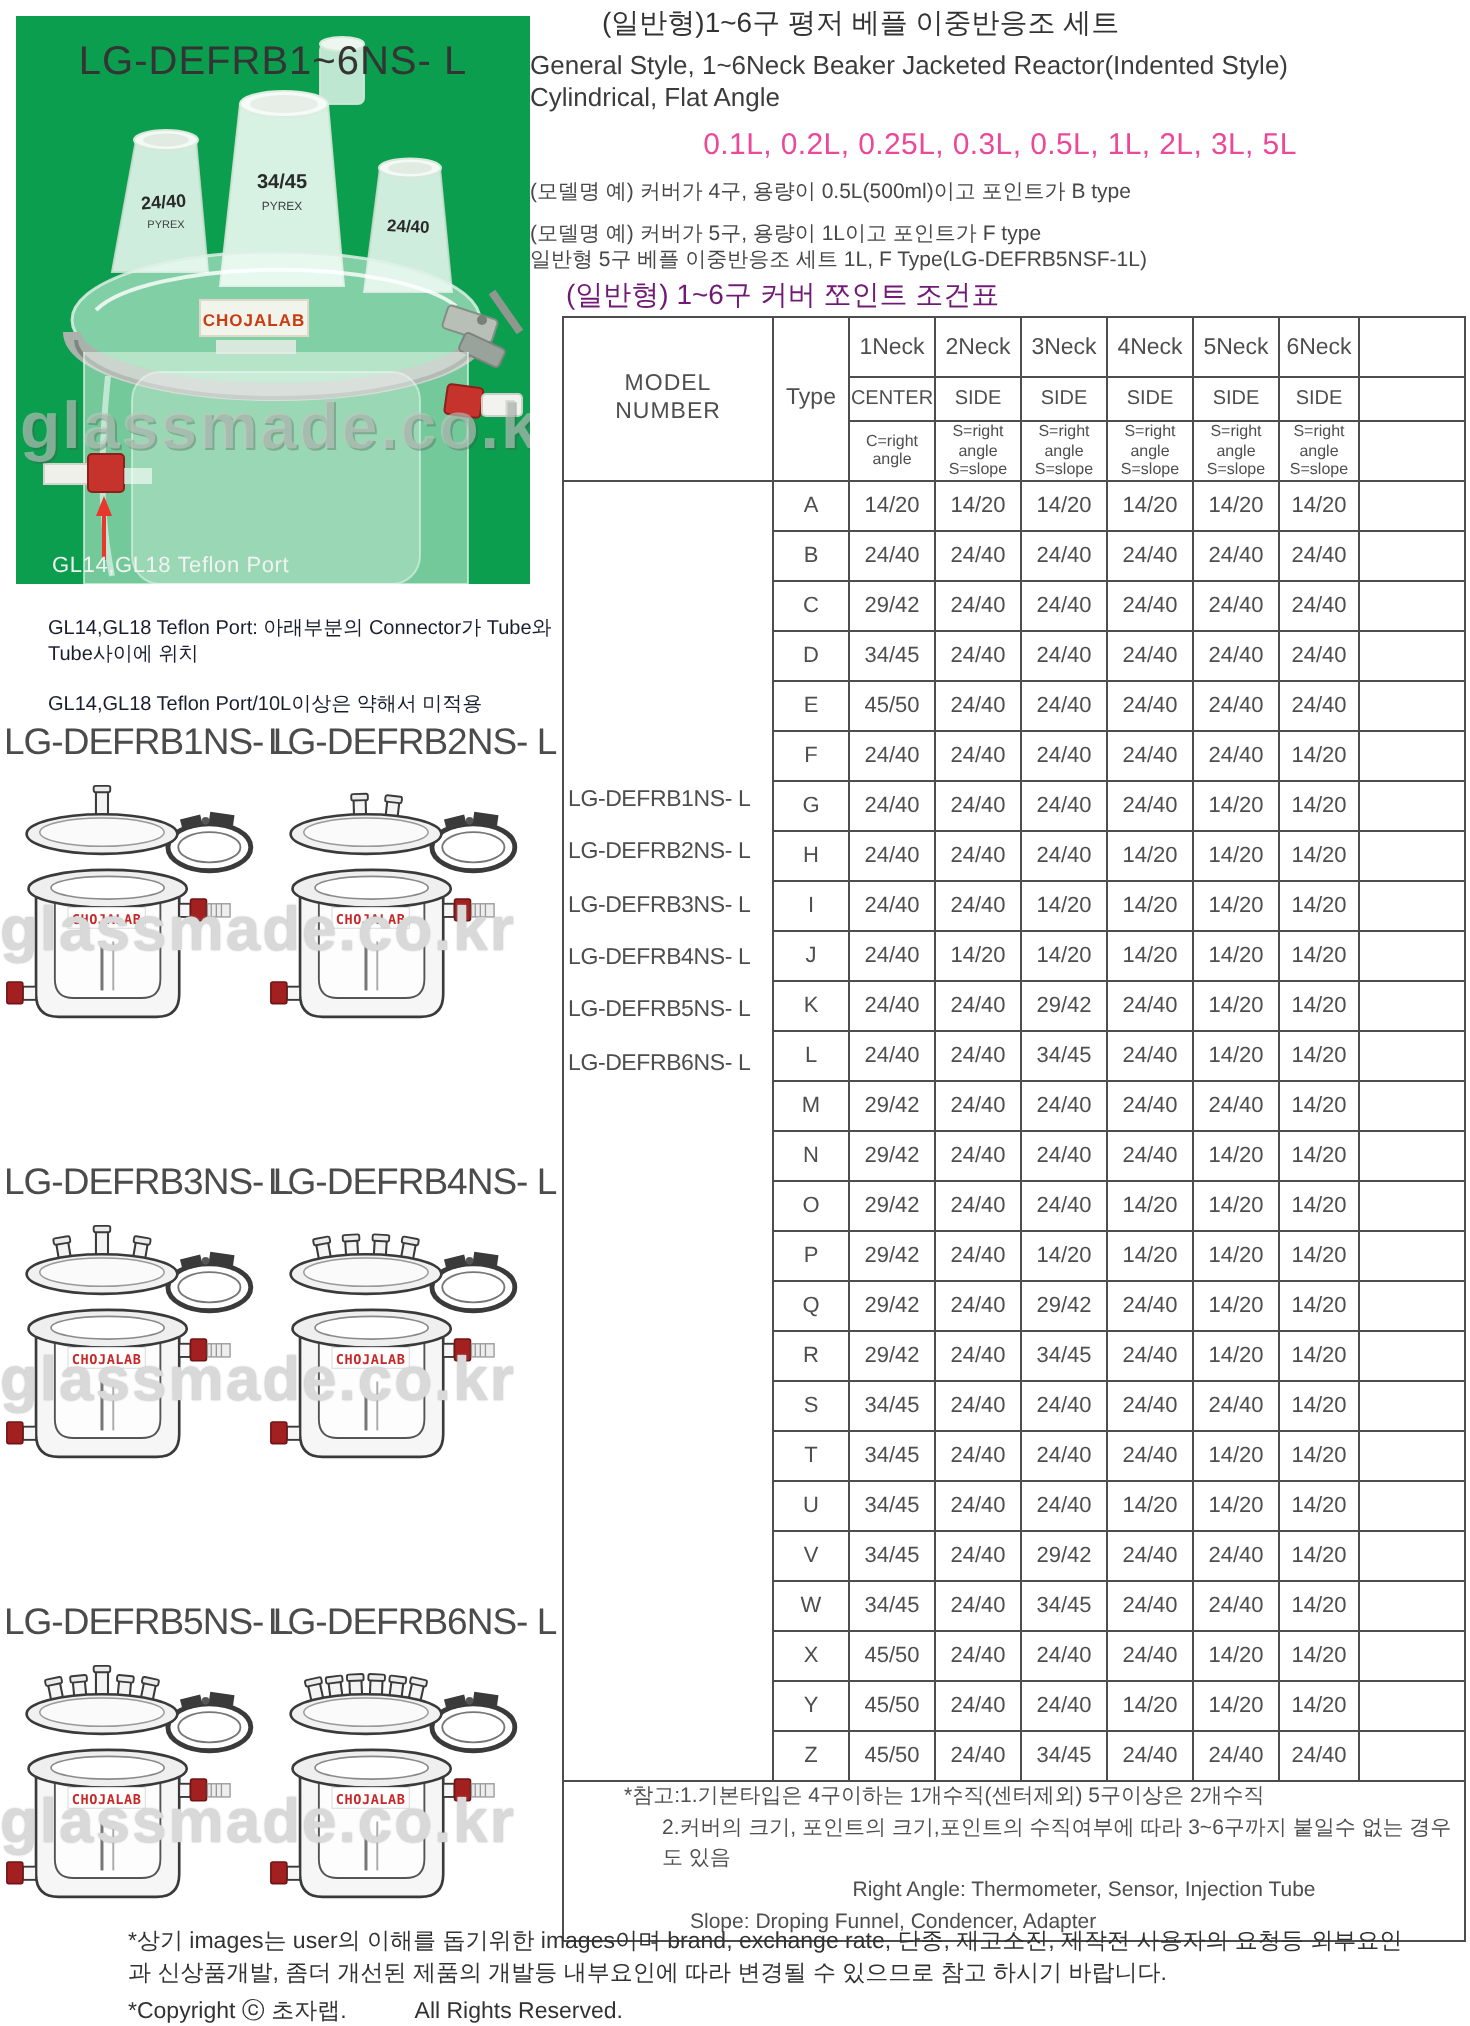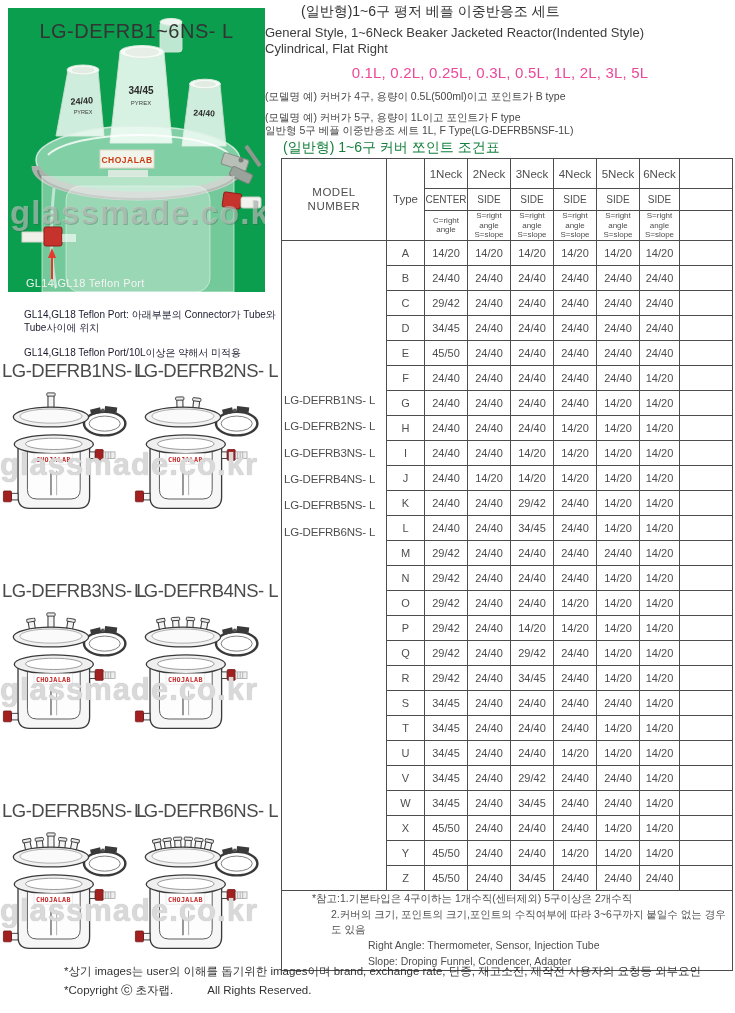--- a/index.html
+++ b/index.html
@@ -18,35 +18,35 @@
                  font-size:10px;line-height:12.6px;color:#1c1c30;}
 
   
   .intro{position:absolute;left:265px;top:2px;width:470px;color:#3c3c3c;}
   .intro .ko{font-size:14px;color:#333;margin:1px 0 4px;padding-left:36px;}
   .intro .en{font-size:13px;line-height:16px;}
   .intro .sizes{font-size:15px;color:#ec4899;margin:7px 0 9px;letter-spacing:0.2px;text-align:center;}
   .intro .ex{font-size:10.5px;color:#474747;line-height:13.5px;margin-bottom:7px;}
 
   
-  .table-title{position:absolute;left:283px;top:139px;font-size:14px;color:#15803d;}
+  .table-title{position:absolute;left:283px;top:139px;font-size:14px;color:#701a75;}
   #spec-table{position:absolute;left:281px;top:158px;width:451px;border-collapse:collapse;
               table-layout:fixed;}
   #spec-table th,#spec-table td{border:1px solid #4d4d4d;padding:0;text-align:center;
               color:#4e4e4e;font-weight:normal;overflow:hidden;}
   #spec-table thead tr.r1 th{height:29px;font-size:11.5px;}
   #spec-table thead tr.r2 th{height:21px;font-size:10px;}
   #spec-table thead tr.r3 th{height:25px;font-size:8px;line-height:1.2;}
   #spec-table tbody td{height:24px;font-size:11px;}
   #spec-table .model-cell{vertical-align:top;text-align:left;padding:146px 0 0 2px;
               font-size:11.5px;line-height:26.4px;letter-spacing:-0.2px;}
   #spec-table .model-header{font-size:11px;line-height:14px;letter-spacing:0.5px;}
   #spec-table .foot-cell{height:72px;text-align:left;vertical-align:middle;
               font-size:10.5px;line-height:1.5;color:#4e4e4e;padding-left:30px;}
-  .fn2{margin-left:19px;} .fn3{margin-left:56px;} .fn4{margin-left:56px;}
+  .fn2{margin-left:19px;} .fn3{margin-left:40px;text-align:center;} .fn4{margin-left:33px;}
 
   
   .unit{position:absolute;width:132px;}
   .unit-title{font-size:18.5px;color:#4b4b4b;white-space:nowrap;letter-spacing:-0.5px;}
   .unit svg{display:block;margin-top:3px;}
   .wm{position:absolute;left:0;width:272px;font-size:31px;font-weight:bold;color:#d9d9d9;
       letter-spacing:1px;white-space:nowrap;overflow:hidden;z-index:6;
       text-shadow:0 0 1px #b5b5b5;pointer-events:none;}
 
   
@@ -120,21 +120,21 @@
 
   <p class="photo-caption">
     <span>GL14,GL18 Teflon Port: 아래부분의 Connector가 Tube와 Tube사이에 위치</span><br>
     <br>
     <span>GL14,GL18 Teflon Port/10L이상은 약해서 미적용</span>
   </p>
 
   <section class="intro">
     <div class="ko">(일반형)1~6구 평저 베플 이중반응조 세트</div>
     <div class="en">General Style, 1~6Neck Beaker Jacketed Reactor(Indented Style)</div>
-    <div class="en">Cylindrical, Flat Right</div>
+    <div class="en">Cylindrical, Flat Angle</div>
     <div class="sizes">0.1L, 0.2L, 0.25L, 0.3L, 0.5L, 1L, 2L, 3L, 5L</div>
     <div class="ex">
       <span>(모델명 예) 커버가 4구, 용량이 0.5L(500ml)이고 포인트가 B type</span><br>
     </div>
     <div class="ex">
       <span>(모델명 예) 커버가 5구, 용량이 1L이고 포인트가 F type</span><br>
       <span>일반형 5구 베플 이중반응조 세트 1L, F Type(LG-DEFRB5NSF-1L)</span>
     </div>
   </section>
 
@@ -677,17 +677,18 @@
         <rect x="-6.5" y="109.5" width="8.5" height="11.5" rx="1" fill="#a32020" stroke="#6d1414" stroke-width="0.8"></rect>
       </svg>
   </div>
 
   <div class="wm" style="top:447px">glassmade.co.kr</div>
   <div class="wm" style="top:672px">glassmade.co.kr</div>
   <div class="wm" style="top:893px">glassmade.co.kr</div>
 
   <footer class="footer">
     <div>*상기 images는 user의 이해를 돕기위한 images이며 brand, exchange rate, 단종, 재고소진, 제작전 사용자의 요청등 외부요인</div>
+    <div>과 신상품개발, 좀더 개선된 제품의 개발등 내부요인에 따라 변경될 수 있으므로 참고 하시기 바랍니다.</div>
     <div class="cr">
       <span class="crL">*Copyright ⓒ 초자랩.</span><span class="crR">All Rights Reserved.</span>
     </div>
   </footer>
 </div>
 
 </body></html>

